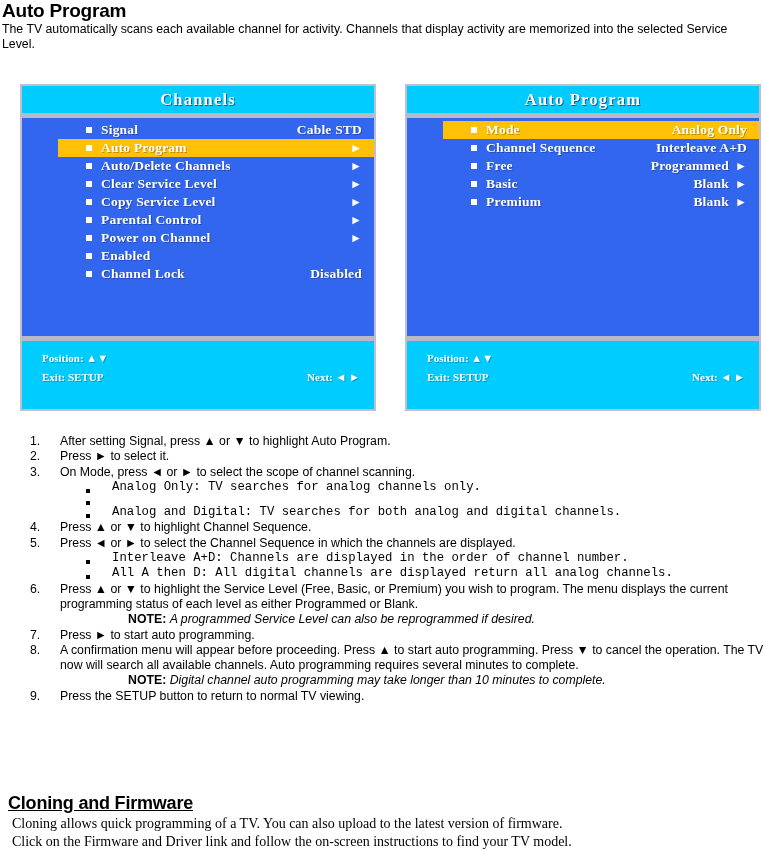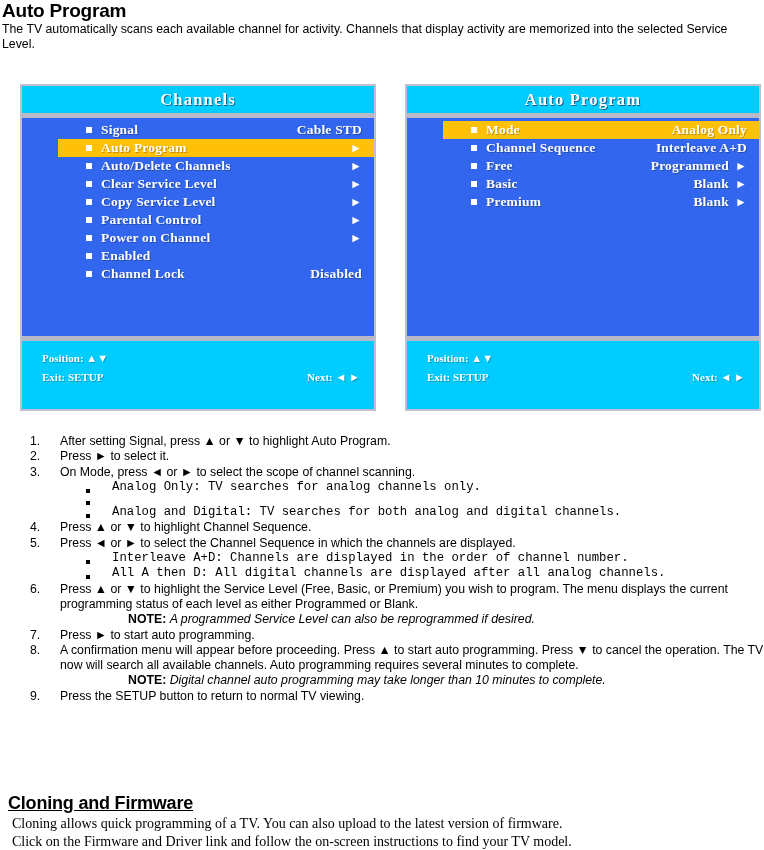--- a/index.html
+++ b/index.html
@@ -368,21 +368,21 @@
         <span class="step-num">5.</span>
         <span class="step-text">Press ◄ or ► to select the Channel Sequence in which the channels are displayed.</span>
       </div>
       <div class="sublist">
         <div class="subitem">
           <span class="sub-bullet"></span>
           <span>Interleave A+D: Channels are displayed in the order of channel number.</span>
         </div>
         <div class="subitem">
           <span class="sub-bullet"></span>
-          <span>All A then D: All digital channels are displayed after all analog channels.</span>
+          <span>All A then D: All digital channels are displayed return all analog channels.</span>
         </div>
       </div>
     </div>
     <div>
       <div class="step">
         <span class="step-num">6.</span>
         <span class="step-text">Press ▲ or ▼ to highlight the Service Level (Free, Basic, or Premium) you wish to program. The menu displays the current programming status of each level as either Programmed or Blank.</span>
       </div>
       <div class="note-line"><span class="note-label">NOTE:</span> <span class="note-body">A programmed Service Level can also be reprogrammed if desired.</span></div>
     </div>

